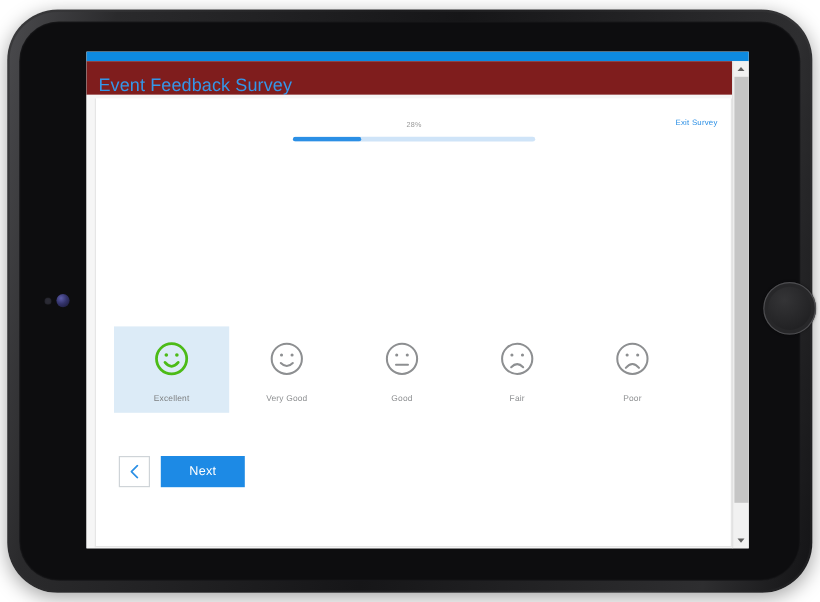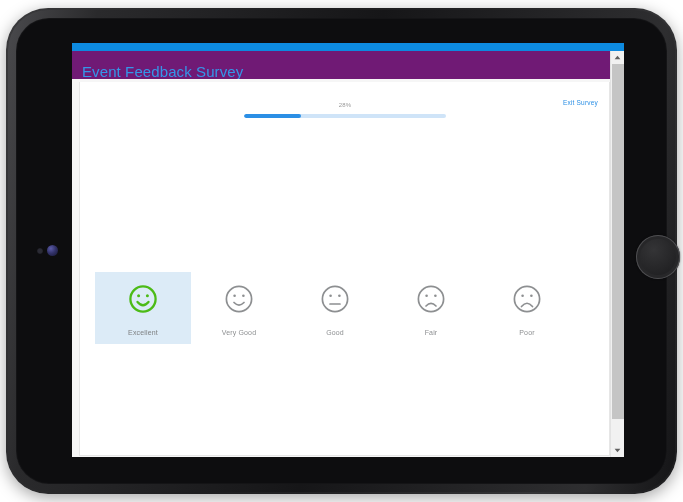--- a/index.html
+++ b/index.html
@@ -109,21 +109,21 @@
     background: #0d8ae0;
   }
 
   
   #title-band {
     position: absolute;
     left: 0;
     top: 8px;
     width: 538px;
     height: 28px;
-    background: #701a75;
+    background: #7f1d1d;
   }
   #page-title {
     position: absolute;
     left: 10px;
     top: 12px;
     font-size: 15px;
     color: #3596e8;
     letter-spacing: 0.1px;
     white-space: nowrap;
   }
@@ -397,20 +397,28 @@
               <div class="rating-face"><svg width="30" height="30" viewBox="0 0 30 30">
                   <circle cx="15" cy="15" r="12.6" fill="none" stroke="#8d8f91" stroke-width="1.7"></circle>
                   <circle cx="10.6" cy="11.8" r="1.3" fill="#8d8f91"></circle>
                   <circle cx="19.4" cy="11.8" r="1.3" fill="#8d8f91"></circle>
                   <path d="M9.5,22.5 Q15,16 20.5,22.5" fill="none" stroke="#8d8f91" stroke-width="1.7" stroke-linecap="round"></path>
                 </svg></div>
               <div class="rating-label">Poor</div>
             </div>
           </div>
 
+        <div id="nav-buttons">
+          <button id="back-button">
+            <svg width="8" height="12" viewBox="0 0 8 12">
+              <polyline points="6.5,1 1.5,6 6.5,11" fill="none" stroke="#2b8fe5" stroke-width="1.4" stroke-linecap="round" stroke-linejoin="round"></polyline>
+            </svg>
+          </button>
+          <button id="next-button" style="background: rgb(29, 138, 229);">Next</button>
+        </div>
 
       </div>
     </div>
 
     <div id="scrollbar">
       <div class="scroll-arrow" id="scroll-up-arrow">
         <svg width="7" height="5" viewBox="0 0 7 5">
           <polygon points="3.5,0.8 6.4,4.2 0.6,4.2" fill="#5f5f5f"></polygon>
         </svg>
       </div>

